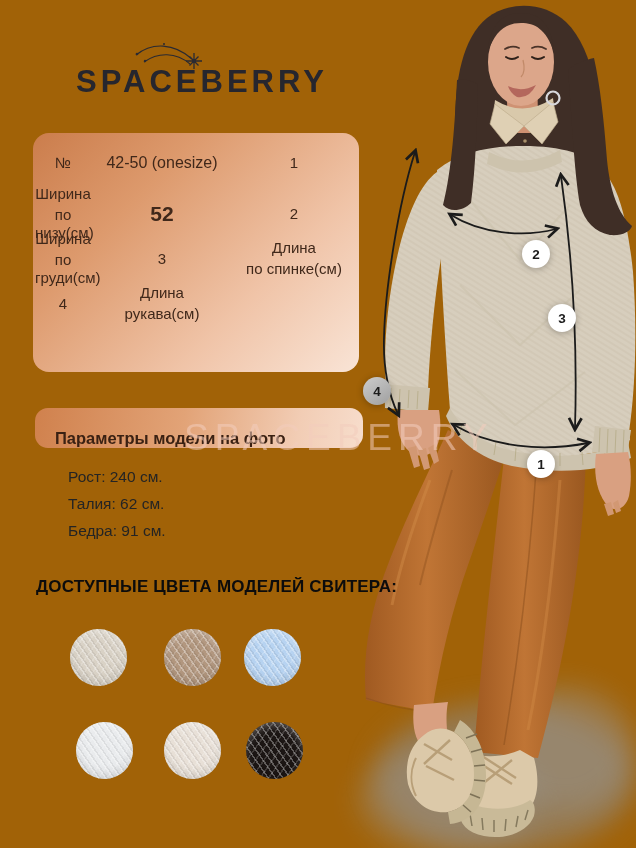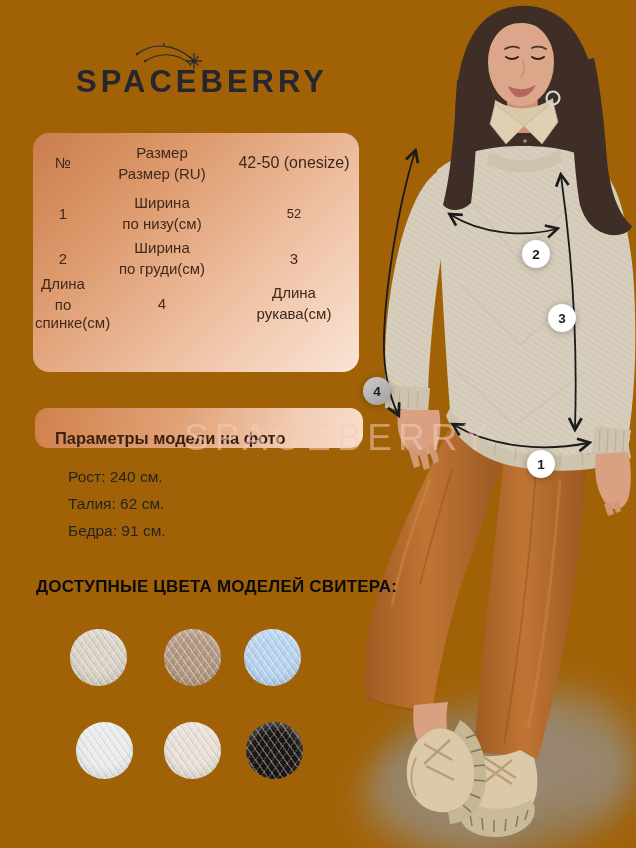--- a/index.html
+++ b/index.html
@@ -15,21 +15,21 @@
   
   .size-table{position:absolute;left:33px;top:133px;width:326px;height:239px;
               border-radius:16px;z-index:2;box-sizing:border-box;
               background:linear-gradient(135deg,#cb7d4c 0%,#dd9a6d 30%,#f0c4a8 68%,#f9e4d6 100%);
               display:grid;grid-template-columns:56px 1fr 122px;
               grid-template-rows:56px 45px 45px 45px 44px;
               align-items:center;padding:2px 4px 2px 2px;color:#40281a;}
   .tc{text-align:center;font-size:15px;line-height:1.2;}
   .tc .l1{display:block;margin-bottom:3px;}
   .tc.num{font-size:15px;}
-  .tc.val{font-size:13px;}
+  .tc.val{font-size:21px;font-weight:bold;}
   .tc.size-head{font-size:16px;}
 
   
   .params-banner{position:absolute;left:35px;top:408px;width:328px;height:40px;
                  border-radius:13px;z-index:2;display:flex;align-items:flex-end;
                  background:linear-gradient(100deg,#d0814d 0%,#e2a377 45%,#f2cdb5 80%,#f7ddcc 100%);
                  padding-left:20px;box-sizing:border-box;
                  font-size:16.5px;font-weight:700;color:#3a2113;}
   .params-lines{position:absolute;left:68px;top:468px;z-index:2;
                 font-size:15.5px;color:#242424;}
@@ -70,24 +70,20 @@
     <circle cx="7" cy="16" r="1.3" fill="#2a2a32"></circle>
     <circle cx="15" cy="23" r="1.2" fill="#2a2a32"></circle>
     <circle cx="34" cy="6" r="1" fill="#2a2a32"></circle>
     <path d="M64,15 L64,31 M56,23 L72,23 M59.5,18.5 L68.5,27.5 M68.5,18.5 L59.5,27.5" stroke="#2a2a32" stroke-width="1.3"></path>
     <circle cx="64" cy="23" r="2" fill="#2a2a32"></circle>
   </svg>
   <div class="logo-text">SPACEBERRY</div>
 
   <div class="size-table">
     <div class="tc num">№</div>
-    <div class="tc">
-      <span class="l1">Размер</span>
-      <span>Размер (RU)</span>
-    </div>
     <div class="tc size-head">42-50 (onesize)</div>
 
     <div class="tc num">1</div>
     <div class="tc">
       <span class="l1">Ширина</span>
       <span>по низу(см)</span>
     </div>
     <div class="tc val">52</div>
 
     <div class="tc num">2</div>

